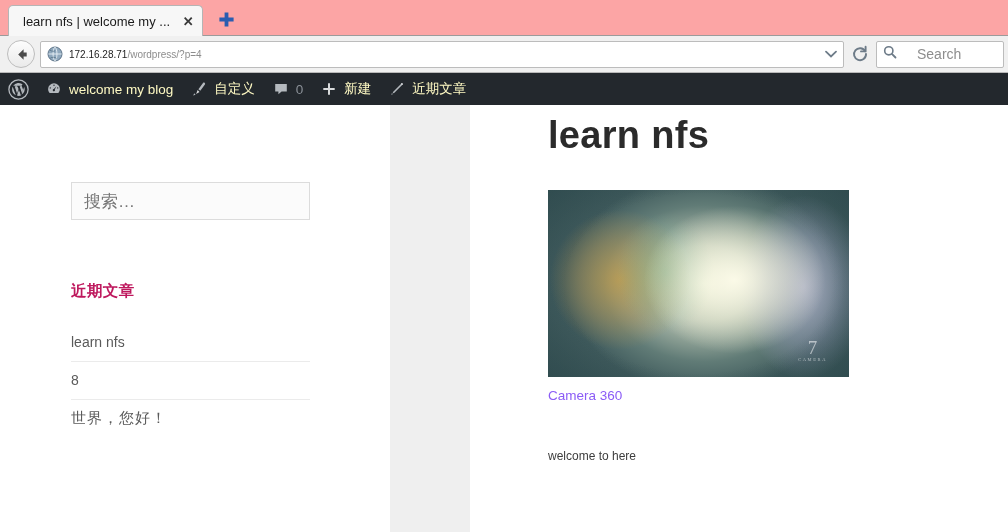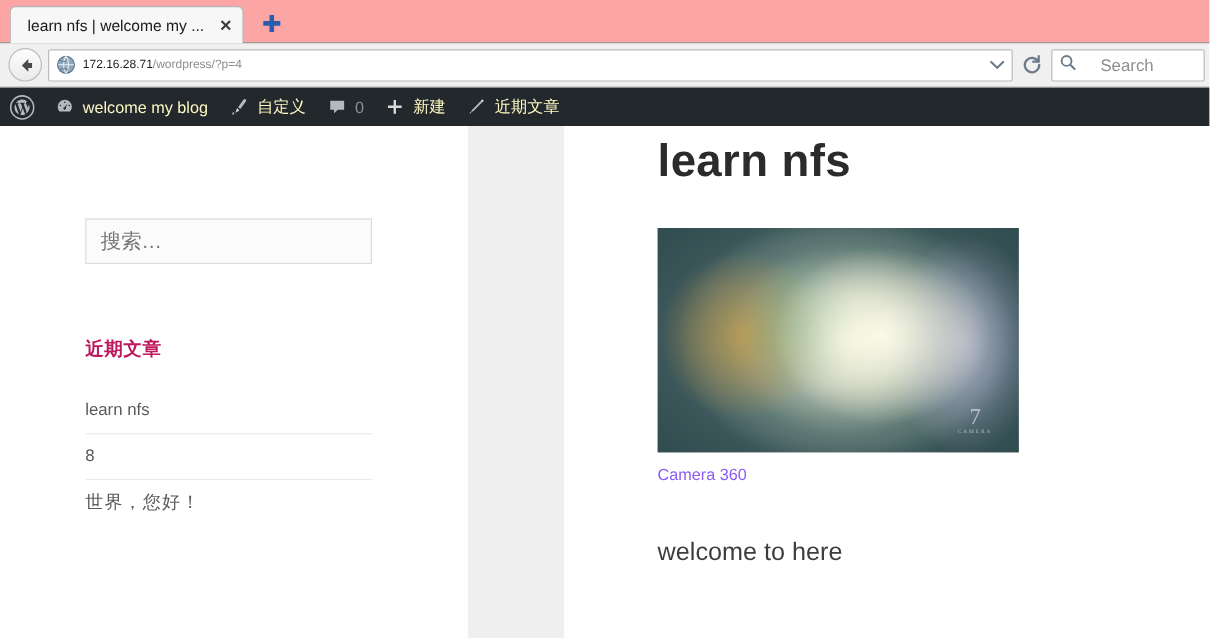--- a/index.html
+++ b/index.html
@@ -259,21 +259,21 @@
   }
   .figcaption {
     margin: 0;
     padding-top: 11px;
     font-size: 13.5px;
     color: #8b5cf6;
   }
   .post-text {
     margin: 0;
     padding-top: 46px;
-    font-size: 21px;
+    font-size: 12px;
     color: #3d3d3d;
   }
 </style>
 </head>
 <body>
 
 <div class="browser">
 
   <div class="tabstrip">
     <div class="tab">

